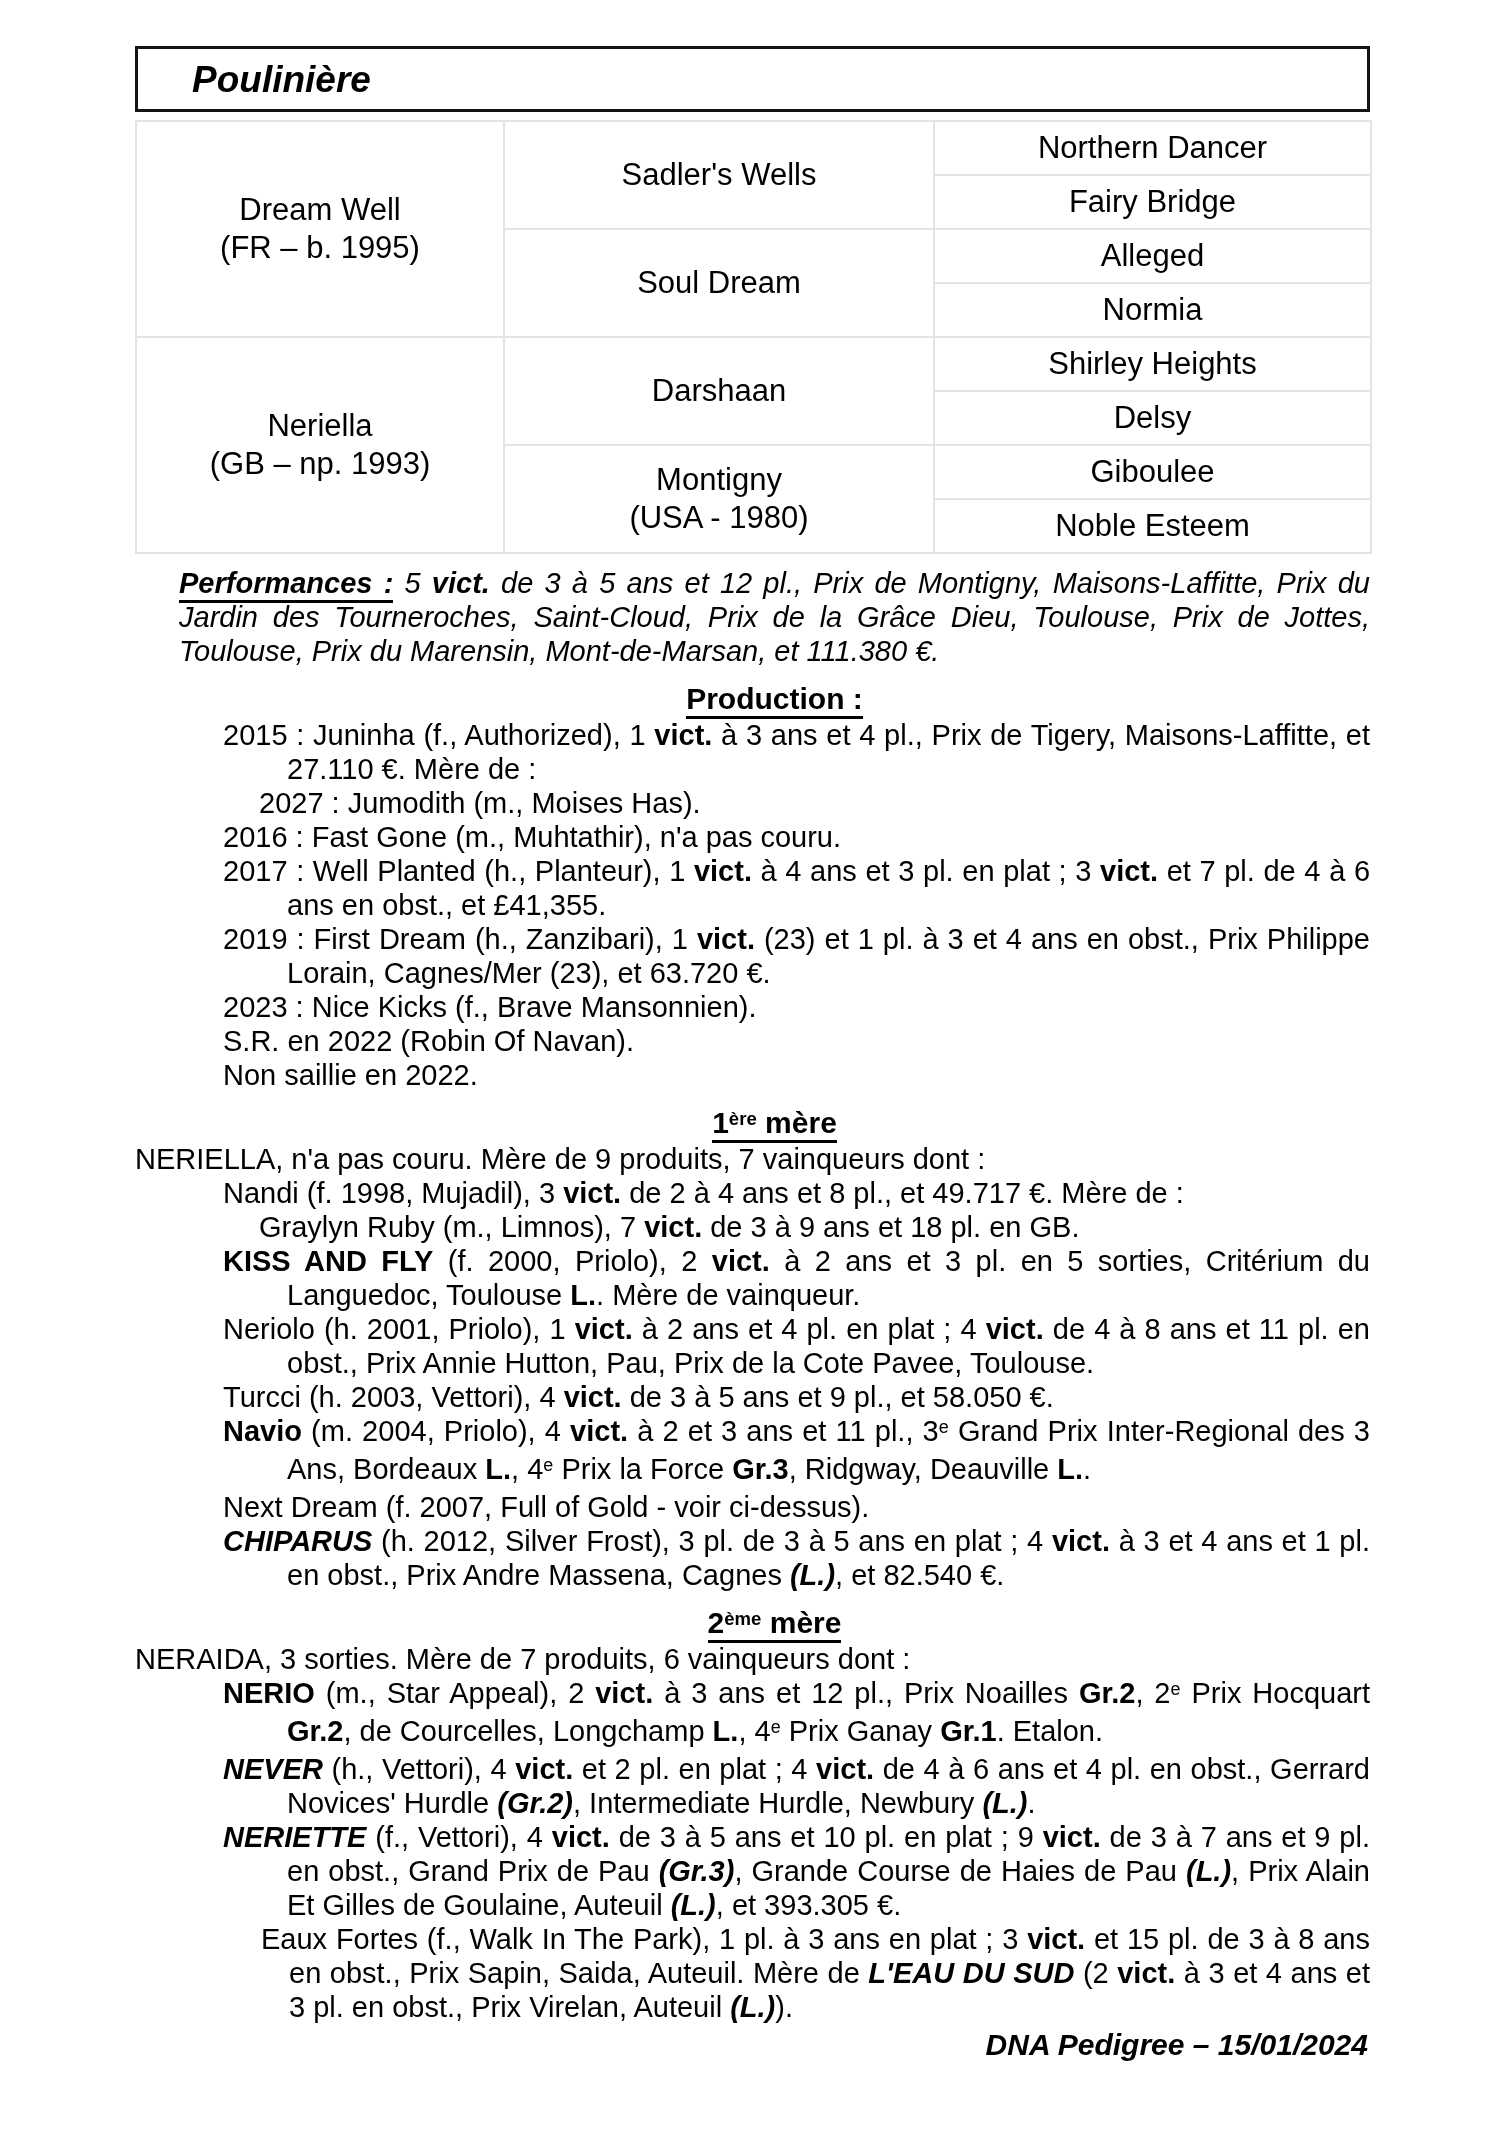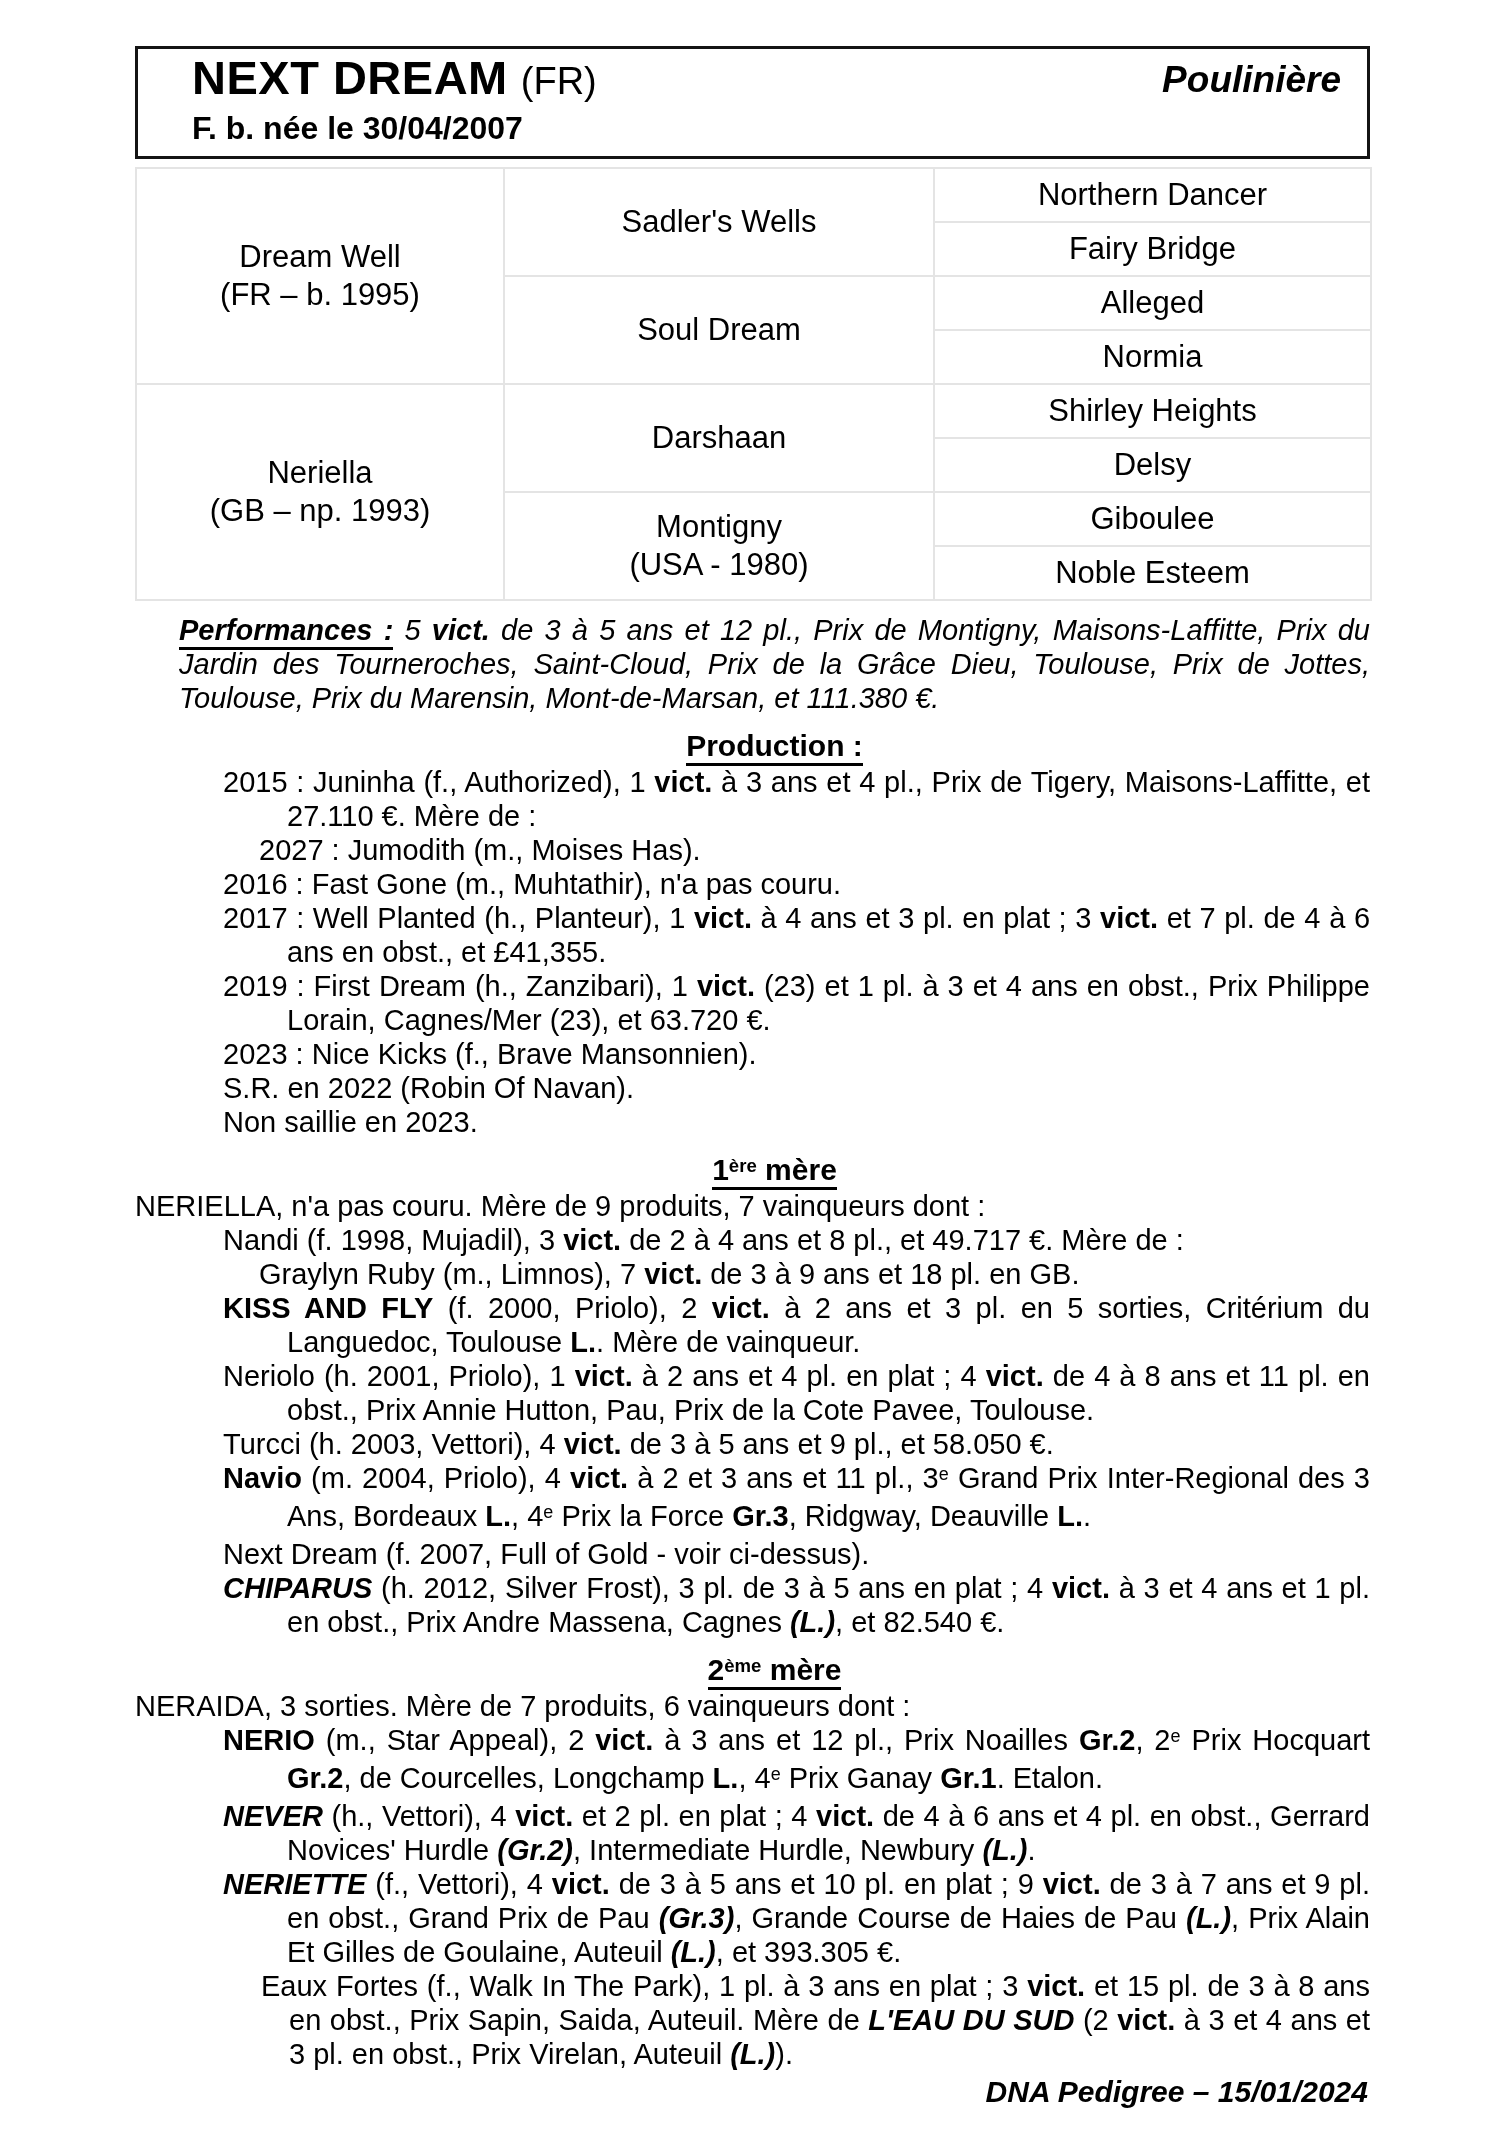--- a/index.html
+++ b/index.html
@@ -45,27 +45,20 @@
   .rsup { font-size:0.62em; position:relative; top:-0.42em; }
   .rhd { font-weight:bold; border-bottom:3px solid #000; padding-bottom:1px; }
   .footer { text-align:right; font-weight:bold; font-style:italic; font-size:30px; margin-top:4px; padding-right:2px; }
 </style>
 </head>
 <body>
 
 <div class="page">
 
   <div class="header-box">
-    <div>
-      <div class="title-line">
-        <span class="horse-name">NEXT DREAM</span>
-        <span class="horse-country">(FR)</span>
-      </div>
-      <div class="horse-birth">F. b. née le 30/04/2007</div>
-    </div>
     <div class="pouliniere">Poulinière</div>
   </div>
 
   <table class="ped-table">
     <colgroup>
         <col style="width:368px">
         <col style="width:430px">
         <col style="width:437px">
       </colgroup>
     <tbody>
@@ -124,21 +117,21 @@
 
   <p class="heading"><span class="hd-u">Production :</span></p>
   <div>
       <p class="para e1"><span>2015 : Juninha (f., Authorized), 1 </span><span class="rb">vict.</span><span> à 3 ans et 4 pl., Prix de Tigery, Maisons-Laffitte, et 27.110 €. Mère de :</span></p>
       <p class="para e2"><span>2027 : Jumodith (m., Moises Has).</span></p>
       <p class="para e1"><span>2016 : Fast Gone (m., Muhtathir), n'a pas couru.</span></p>
       <p class="para e1"><span>2017 : Well Planted (h., Planteur), 1 </span><span class="rb">vict.</span><span> à 4 ans et 3 pl. en plat ; 3 </span><span class="rb">vict.</span><span> et 7 pl. de 4 à 6 ans en obst., et £41,355.</span></p>
       <p class="para e1"><span>2019 : First Dream (h., Zanzibari), 1 </span><span class="rb">vict.</span><span> (23) et 1 pl. à 3 et 4 ans en obst., Prix Philippe Lorain, Cagnes/Mer (23), et 63.720 €.</span></p>
       <p class="para e1"><span>2023 : Nice Kicks (f., Brave Mansonnien).</span></p>
       <p class="para e1"><span>S.R. en 2022 (Robin Of Navan).</span></p>
-      <p class="para e1"><span>Non saillie en 2023.</span></p>
+      <p class="para e1"><span>Non saillie en 2022.</span></p>
     </div>
 
   <p class="heading"><span class="hd-u"><span>1</span><span class="rsup">ère</span><span> mère</span></span></p>
   <p class="para"><span>NERIELLA, n'a pas couru. Mère de 9 produits, 7 vainqueurs dont :</span></p>
   <div>
       <p class="para e1"><span>Nandi (f. 1998, Mujadil), 3 </span><span class="rb">vict.</span><span> de 2 à 4 ans et 8 pl., et 49.717 €. Mère de :</span></p>
       <p class="para e2"><span>Graylyn Ruby (m., Limnos), 7 </span><span class="rb">vict.</span><span> de 3 à 9 ans et 18 pl. en GB.</span></p>
       <p class="para e1"><span class="rb">KISS AND FLY</span><span> (f. 2000, Priolo), 2 </span><span class="rb">vict.</span><span> à 2 ans et 3 pl. en 5 sorties, Critérium du Languedoc, Toulouse </span><span class="rb">L.</span><span>. Mère de vainqueur.</span></p>
       <p class="para e1"><span>Neriolo (h. 2001, Priolo), 1 </span><span class="rb">vict.</span><span> à 2 ans et 4 pl. en plat ; 4 </span><span class="rb">vict.</span><span> de 4 à 8 ans et 11 pl. en obst., Prix Annie Hutton, Pau, Prix de la Cote Pavee, Toulouse.</span></p>
       <p class="para e1"><span>Turcci (h. 2003, Vettori), 4 </span><span class="rb">vict.</span><span> de 3 à 5 ans et 9 pl., et 58.050 €.</span></p>

